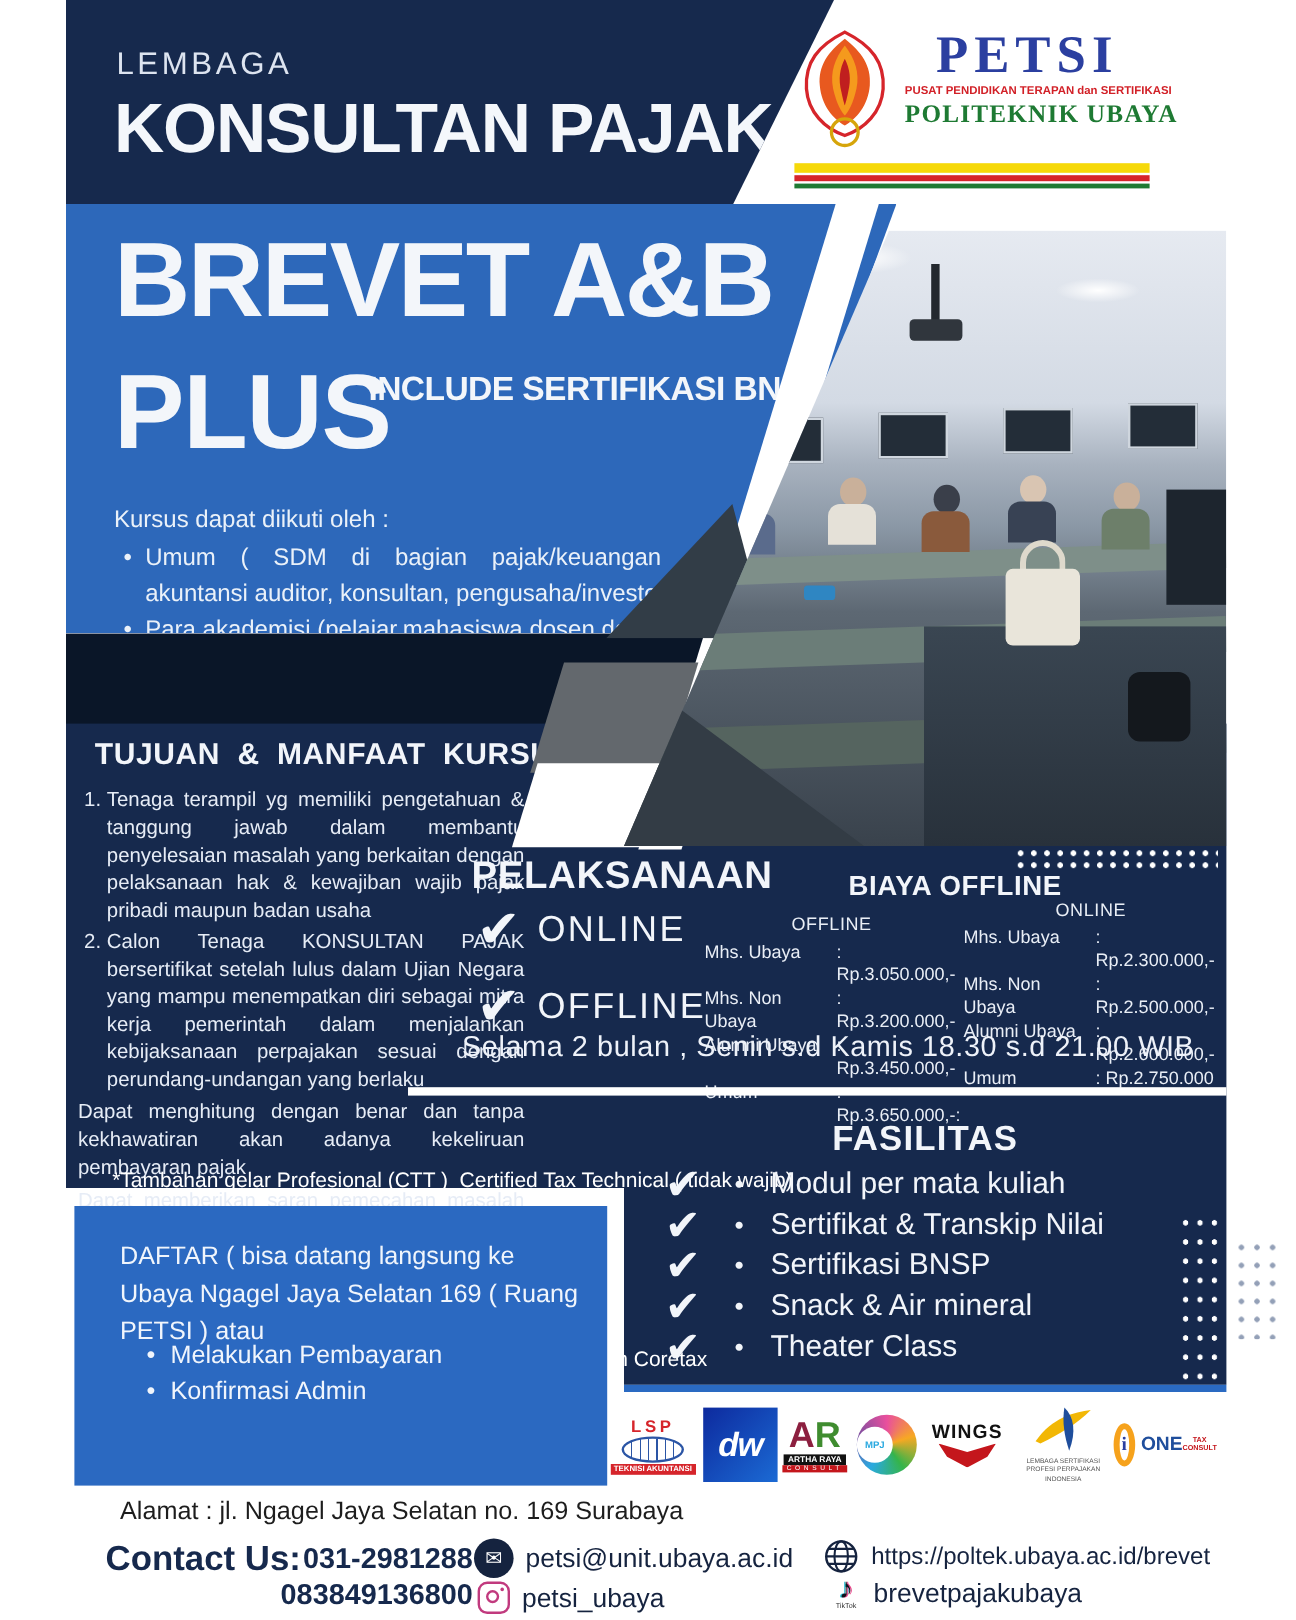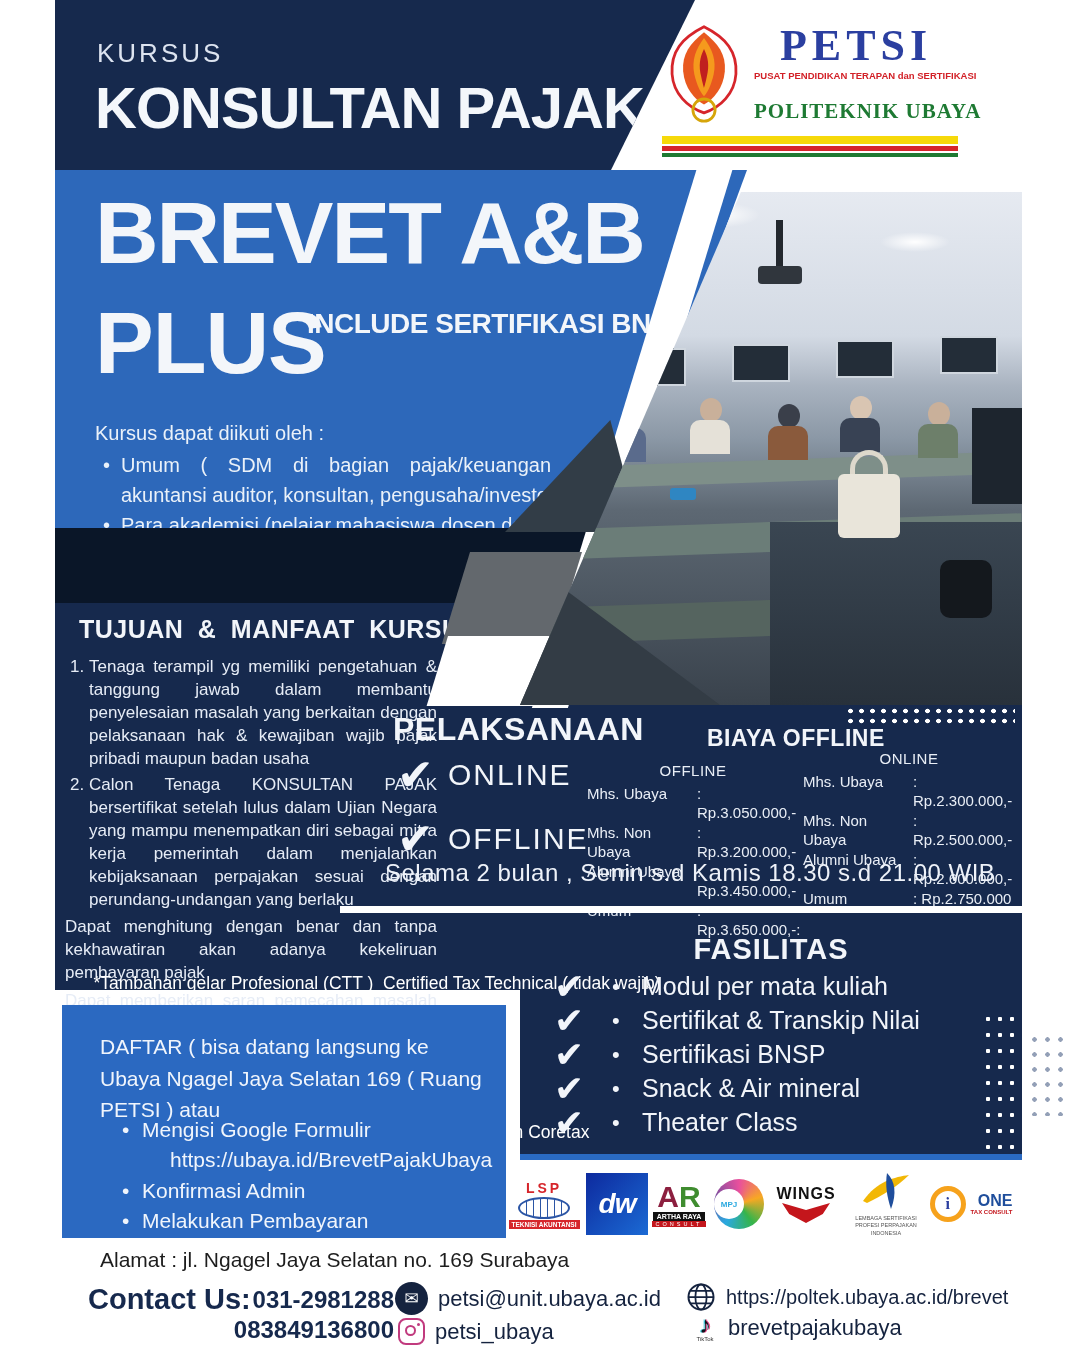--- a/index.html
+++ b/index.html
@@ -12,21 +12,21 @@
     clip-path:polygon(0 0,100% 0,calc(100% - 84px) 100%,0 100%); z-index:2; }
   .kicker { position:absolute; left:42px; top:38px; font-size:26px; letter-spacing:3px; color:#dde4f0; font-weight:400; }
   .main-title { position:absolute; left:40px; top:74px; font-size:58px; font-weight:bold; letter-spacing:-1px; color:#f4f7fb; white-space:nowrap; }
 
   
   #petsi-logo { position:absolute; left:662px; top:22px; width:296px; height:140px; z-index:2; }
   .emblem { position:absolute; left:0; top:2px; }
   .logo-right { position:absolute; left:92px; top:2px; width:204px; text-align:center; }
   .petsi-name { font-family:"Liberation Serif", serif; font-size:44px; font-weight:bold; color:#2b3fa0; letter-spacing:5px; line-height:1; }
   .petsi-tag { font-size:9.5px; font-weight:bold; color:#d22027; margin-top:2px; white-space:nowrap; }
-  .petsi-inst { font-family:"Liberation Serif", serif; font-size:21px; font-weight:bold; color:#1e7a33; letter-spacing:1px; margin-top:18px; white-space:nowrap; }
+  .petsi-inst { font-family:"Liberation Serif", serif; font-size:21px; font-weight:bold; color:#1e7a33; letter-spacing:1px; margin-top:2px; white-space:nowrap; }
   .stripes { position:absolute; left:0; top:114px; width:296px; }
   .stripe-y { height:8px; background:#f6d90a; }
   .stripe-r { height:5px; background:#d6252b; margin-top:2px; }
   .stripe-g { height:4px; background:#1f7a33; margin-top:2px; }
 
   
   #hero-band { position:absolute; left:55px; top:170px; width:692px; height:358px; background:#2d68ba;
     clip-path:polygon(0 0,100% 0,calc(100% - 132px) 100%,0 100%); z-index:1; }
   .brevet { position:absolute; left:40px; top:12px; font-size:88px; font-weight:bold; color:#f3f6fa; letter-spacing:-2px; white-space:nowrap; }
   .plus { position:absolute; left:40px; top:122px; font-size:88px; font-weight:bold; color:#f3f6fa; letter-spacing:-1px; }
@@ -144,21 +144,21 @@
   .mpj-core { width:30px; height:30px; border-radius:50%; background:#ffffff; display:flex; align-items:center; justify-content:center;
     font-size:8px; font-weight:bold; color:#2aa9e0; }
   .pl-wings { width:76px; }
   .wings-text { font-size:16px; font-weight:bold; color:#111111; letter-spacing:1px; }
   .wings-shield { width:48px; height:20px; background:#c4161c; clip-path:polygon(0 0,15% 55%,50% 100%,85% 55%,100% 0,50% 35%); }
   .pl-lspp { width:84px; }
   .lspp-caption { font-size:5.5px; color:#555555; line-height:1.3; margin-top:2px; }
   .pl-one { width:86px; flex-direction:row; gap:5px; }
   .one-ring { width:36px; height:36px; border-radius:50%; border:5px solid #f6a21c; display:flex; align-items:center; justify-content:center;
     font-family:"Liberation Serif", serif; font-weight:bold; font-size:16px; color:#2b3fa0; }
-  .one-col { display:flex; flex-direction:column; align-items:flex-end; }
+  .one-col { display:flex; align-items:center; }
   .one-title { font-size:16px; font-weight:bold; color:#1f4e9c; line-height:1; }
   .one-sub { font-size:6px; color:#c4161c; font-weight:bold; }
 
   
   .address { position:absolute; left:100px; top:1248px; font-size:21px; color:#1d1d1d; z-index:5; }
   .contact-label { position:absolute; left:88px; top:1283px; font-size:29px; font-weight:bold; color:#16294d; z-index:5; }
   .phones { position:absolute; left:222px; top:1285px; width:172px; text-align:right; font-size:24px; font-weight:bold; color:#16294d; line-height:1.25; z-index:5; }
   .foot-row { position:absolute; display:flex; align-items:center; gap:10px; color:#15233f; z-index:5; }
   #email-row { left:395px; top:1282px;align-items:center; }
   #ig-row { left:398px; top:1318px; }
@@ -174,21 +174,21 @@
   .tt-icon { display:flex; flex-direction:column; align-items:center; width:26px; }
   .tt-note { font-size:24px; font-weight:bold; color:#10121a; line-height:0.9; text-shadow:1.2px 0 #e8468a,-1.2px 0 #39c5d6; }
   .tt-caption { font-size:6px; color:#333333; }
 </style>
 </head>
 <body>
 
 <div id="poster">
 
   <div id="header-band">
-    <div class="kicker">KURSUS</div>
+    <div class="kicker">LEMBAGA</div>
     <div class="main-title">KONSULTAN PAJAK</div>
   </div>
 
   <div id="petsi-logo">
     <svg class="emblem" width="84" height="100" viewBox="0 0 60 72">
       <path d="M30 2 C14 10 6 20 7 36 C8 50 18 60 30 64 C42 60 52 50 53 36 C54 20 46 10 30 2 Z" fill="#ffffff" stroke="#d6252b" stroke-width="2"></path>
       <path d="M30 6 C20 14 14 22 15 34 C16 46 23 54 30 58 C37 54 44 46 45 34 C46 22 40 14 30 6 Z" fill="#e8591f"></path>
       <path d="M30 10 C24 18 21 26 23 36 C25 45 28 50 30 52 C32 50 35 45 37 36 C39 26 36 18 30 10 Z" fill="#f59a1d"></path>
       <path d="M30 18 C27 24 26 30 28 38 C29 43 30 46 30 46 C30 46 31 43 32 38 C34 30 33 24 30 18 Z" fill="#c01f1f"></path>
       <circle cx="30" cy="62" r="8" fill="none" stroke="#d6a50a" stroke-width="2"></circle>
@@ -366,28 +366,24 @@
       </div>
     </div>
     <div class="dots-fas-in"></div>
   </div>
   <div id="dots-fas-out"></div>
 
   <div id="daftar">
     <div class="daftar-intro">DAFTAR ( bisa datang langsung ke Ubaya Ngagel Jaya Selatan 169 ( Ruang PETSI ) atau</div>
     <ul class="daftar-steps">
       <li>
-        <span>Mengisi Google Formulir</span>
-        <div class="daftar-sub">https://ubaya.id/BrevetPajakUbaya</div>
+        <span>Melakukan Pembayaran</span>
       </li>
       <li>
         <span>Konfirmasi Admin</span>
-      </li>
-      <li>
-        <span>Melakukan Pembayaran</span>
       </li>
     </ul>
   </div>
 
   <div id="partners">
     <div class="pl-box pl-lsp">
       <span class="lsp-title">LSP</span>
       <div class="lsp-globe"></div>
       <span class="lsp-band">TEKNISI AKUNTANSI</span>
     </div>

